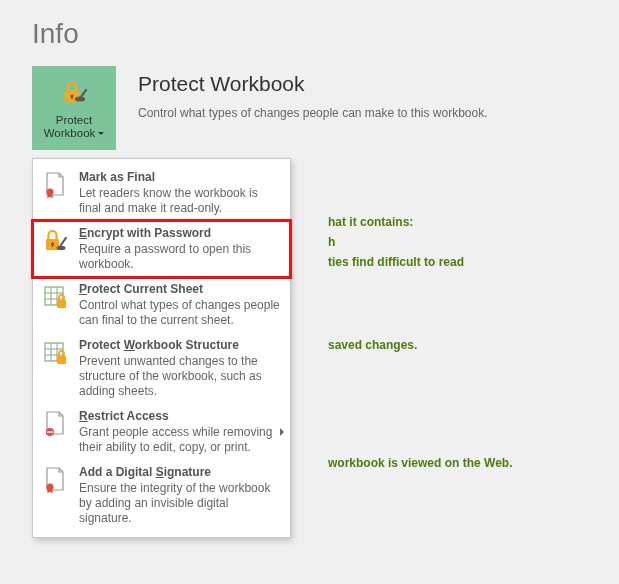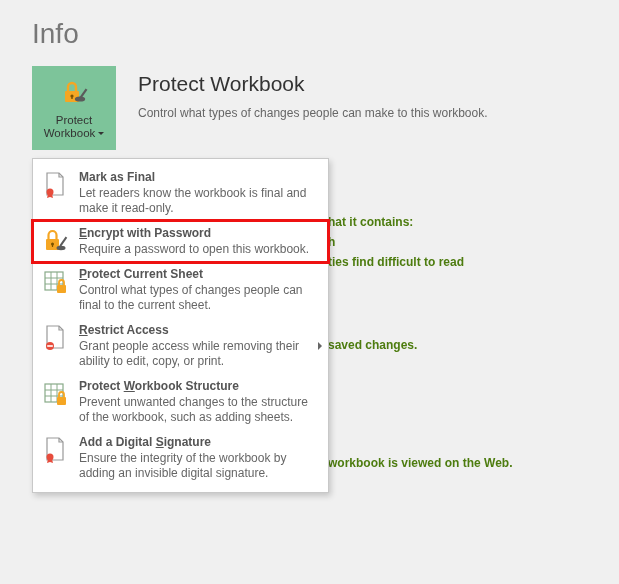--- a/index.html
+++ b/index.html
@@ -12,21 +12,21 @@
     align-items: center; justify-content: center; cursor: pointer; position: relative;
   }
   .protect-btn .icon-slot { height: 34px; display: flex; align-items: center; justify-content: center; }
   .protect-btn .lbl { font-size: 11.5px; color: #333; text-align: center; line-height: 13px; margin-top: 4px; padding: 0 4px; }
   .chevron { display: inline-block; width: 0; height: 0; border-left: 3.5px solid transparent; border-right: 3.5px solid transparent; border-top: 3.5px solid #333; margin-left: 3px; vertical-align: middle; }
   .heading-block { padding-top: 6px; }
   .section-title { font-size: 21px; color: #333; font-weight: 400; margin-bottom: 10px; }
   .section-desc { font-size: 12px; color: #666; }
   .bg-line { position: absolute; font-size: 12px; color: #4d7c0f; left: 150px; font-weight: bold; }
   .dropdown {
-    position: absolute; left: 32px; top: 158px; width: 297px; background: #fff;
+    position: absolute; left: 32px; top: 158px; width: 259px; background: #fff;
     border: 1px solid #c8c8c8; box-shadow: 2px 3px 6px rgba(0,0,0,0.18); padding: 6px 0;
   }
   .menu-item { display: flex; padding: 5px 10px 5px 8px; gap: 10px; cursor: pointer; position: relative; }
   .menu-item .mi-icon { width: 28px; height: 30px; flex: 0 0 28px; display: flex; align-items: flex-start; justify-content: center; padding-top:1px; }
   .menu-item .mi-text { flex: 1; font-size: 12px; color: #666; line-height: 15px; }
   .mi-title { color: #555; font-weight: 600; font-size: 12px; margin-bottom: 1px; }
   .mi-title .ul { text-decoration: underline; }
   .menu-item.highlighted { outline: 3px solid #e11; outline-offset: -1px; }
   .submenu-arrow { position: absolute; right: 6px; top: 50%; transform: translateY(-50%); width: 0; height: 0; border-top: 4px solid transparent; border-bottom: 4px solid transparent; border-left: 4px solid #666; }
 </style>
@@ -114,56 +114,56 @@
     </div>
     <div class="mi-text">
       <div class="mi-title"><span></span><span class="ul">P</span><span>rotect Current Sheet</span></div>
       <div>Control what types of changes people can final to the current sheet.</div>
     </div>
   </div>
 
   <div class="menu-item">
     <div class="mi-icon">
       <svg width="26" height="28" viewBox="0 0 26 28">
-        <path d="M5 2 h12 l4 4 v18 h-16 z" fill="#fff" stroke="#999" stroke-width="1.2"></path>
-        <path d="M17 2 v4 h4" fill="none" stroke="#999" stroke-width="1.2"></path>
-        <circle cx="8" cy="22" r="4" fill="#e74c3c"></circle>
-        <rect x="5.2" y="21.2" width="5.6" height="1.6" fill="#fff"></rect>
-      </svg>
-    </div>
-    <div class="mi-text">
-      <div class="mi-title"><span></span><span class="ul">R</span><span>estrict Access</span></div>
-      <div>Grant people access while removing their ability to edit, copy, or print.</div>
-    </div>
-    <div class="submenu-arrow"></div>
-  </div>
-
-  <div class="menu-item">
-    <div class="mi-icon">
-      <svg width="26" height="28" viewBox="0 0 26 28">
         <rect x="3" y="4" width="18" height="18" fill="#fff" stroke="#8a8" stroke-width="1.2"></rect>
         <line x1="3" y1="10" x2="21" y2="10" stroke="#8a8"></line>
           <line x1="3" y1="16" x2="21" y2="16" stroke="#8a8"></line>
         <line x1="9" y1="4" x2="9" y2="22" stroke="#8a8"></line>
           <line x1="15" y1="4" x2="15" y2="22" stroke="#8a8"></line>
         <rect x="15" y="17" width="9" height="8" rx="1" fill="#f5a623"></rect>
         <path d="M17 17 v-2.5 a2.5 2.5 0 0 1 5 0 V17" fill="none" stroke="#f5a623" stroke-width="1.8"></path>
       </svg>
     </div>
     <div class="mi-text">
       <div class="mi-title"><span>Protect </span><span class="ul">W</span><span>orkbook Structure</span></div>
       <div>Prevent unwanted changes to the structure of the workbook, such as adding sheets.</div>
     </div>
   </div>
 
   <div class="menu-item">
     <div class="mi-icon">
       <svg width="26" height="28" viewBox="0 0 26 28">
         <path d="M5 2 h12 l4 4 v18 h-16 z" fill="#fff" stroke="#999" stroke-width="1.2"></path>
         <path d="M17 2 v4 h4" fill="none" stroke="#999" stroke-width="1.2"></path>
+        <circle cx="8" cy="22" r="4" fill="#e74c3c"></circle>
+        <rect x="5.2" y="21.2" width="5.6" height="1.6" fill="#fff"></rect>
+      </svg>
+    </div>
+    <div class="mi-text">
+      <div class="mi-title"><span></span><span class="ul">R</span><span>estrict Access</span></div>
+      <div>Grant people access while removing their ability to edit, copy, or print.</div>
+    </div>
+    <div class="submenu-arrow"></div>
+  </div>
+
+  <div class="menu-item">
+    <div class="mi-icon">
+      <svg width="26" height="28" viewBox="0 0 26 28">
+        <path d="M5 2 h12 l4 4 v18 h-16 z" fill="#fff" stroke="#999" stroke-width="1.2"></path>
+        <path d="M17 2 v4 h4" fill="none" stroke="#999" stroke-width="1.2"></path>
         <circle cx="8" cy="21" r="3.5" fill="#e74c3c"></circle>
         <path d="M6 23 l-1 4 3-1 3 1 -1-4" fill="#e74c3c"></path>
       </svg>
     </div>
     <div class="mi-text">
       <div class="mi-title"><span>Add a Digital </span><span class="ul">S</span><span>ignature</span></div>
       <div>Ensure the integrity of the workbook by adding an invisible digital signature.</div>
     </div>
   </div>
 

